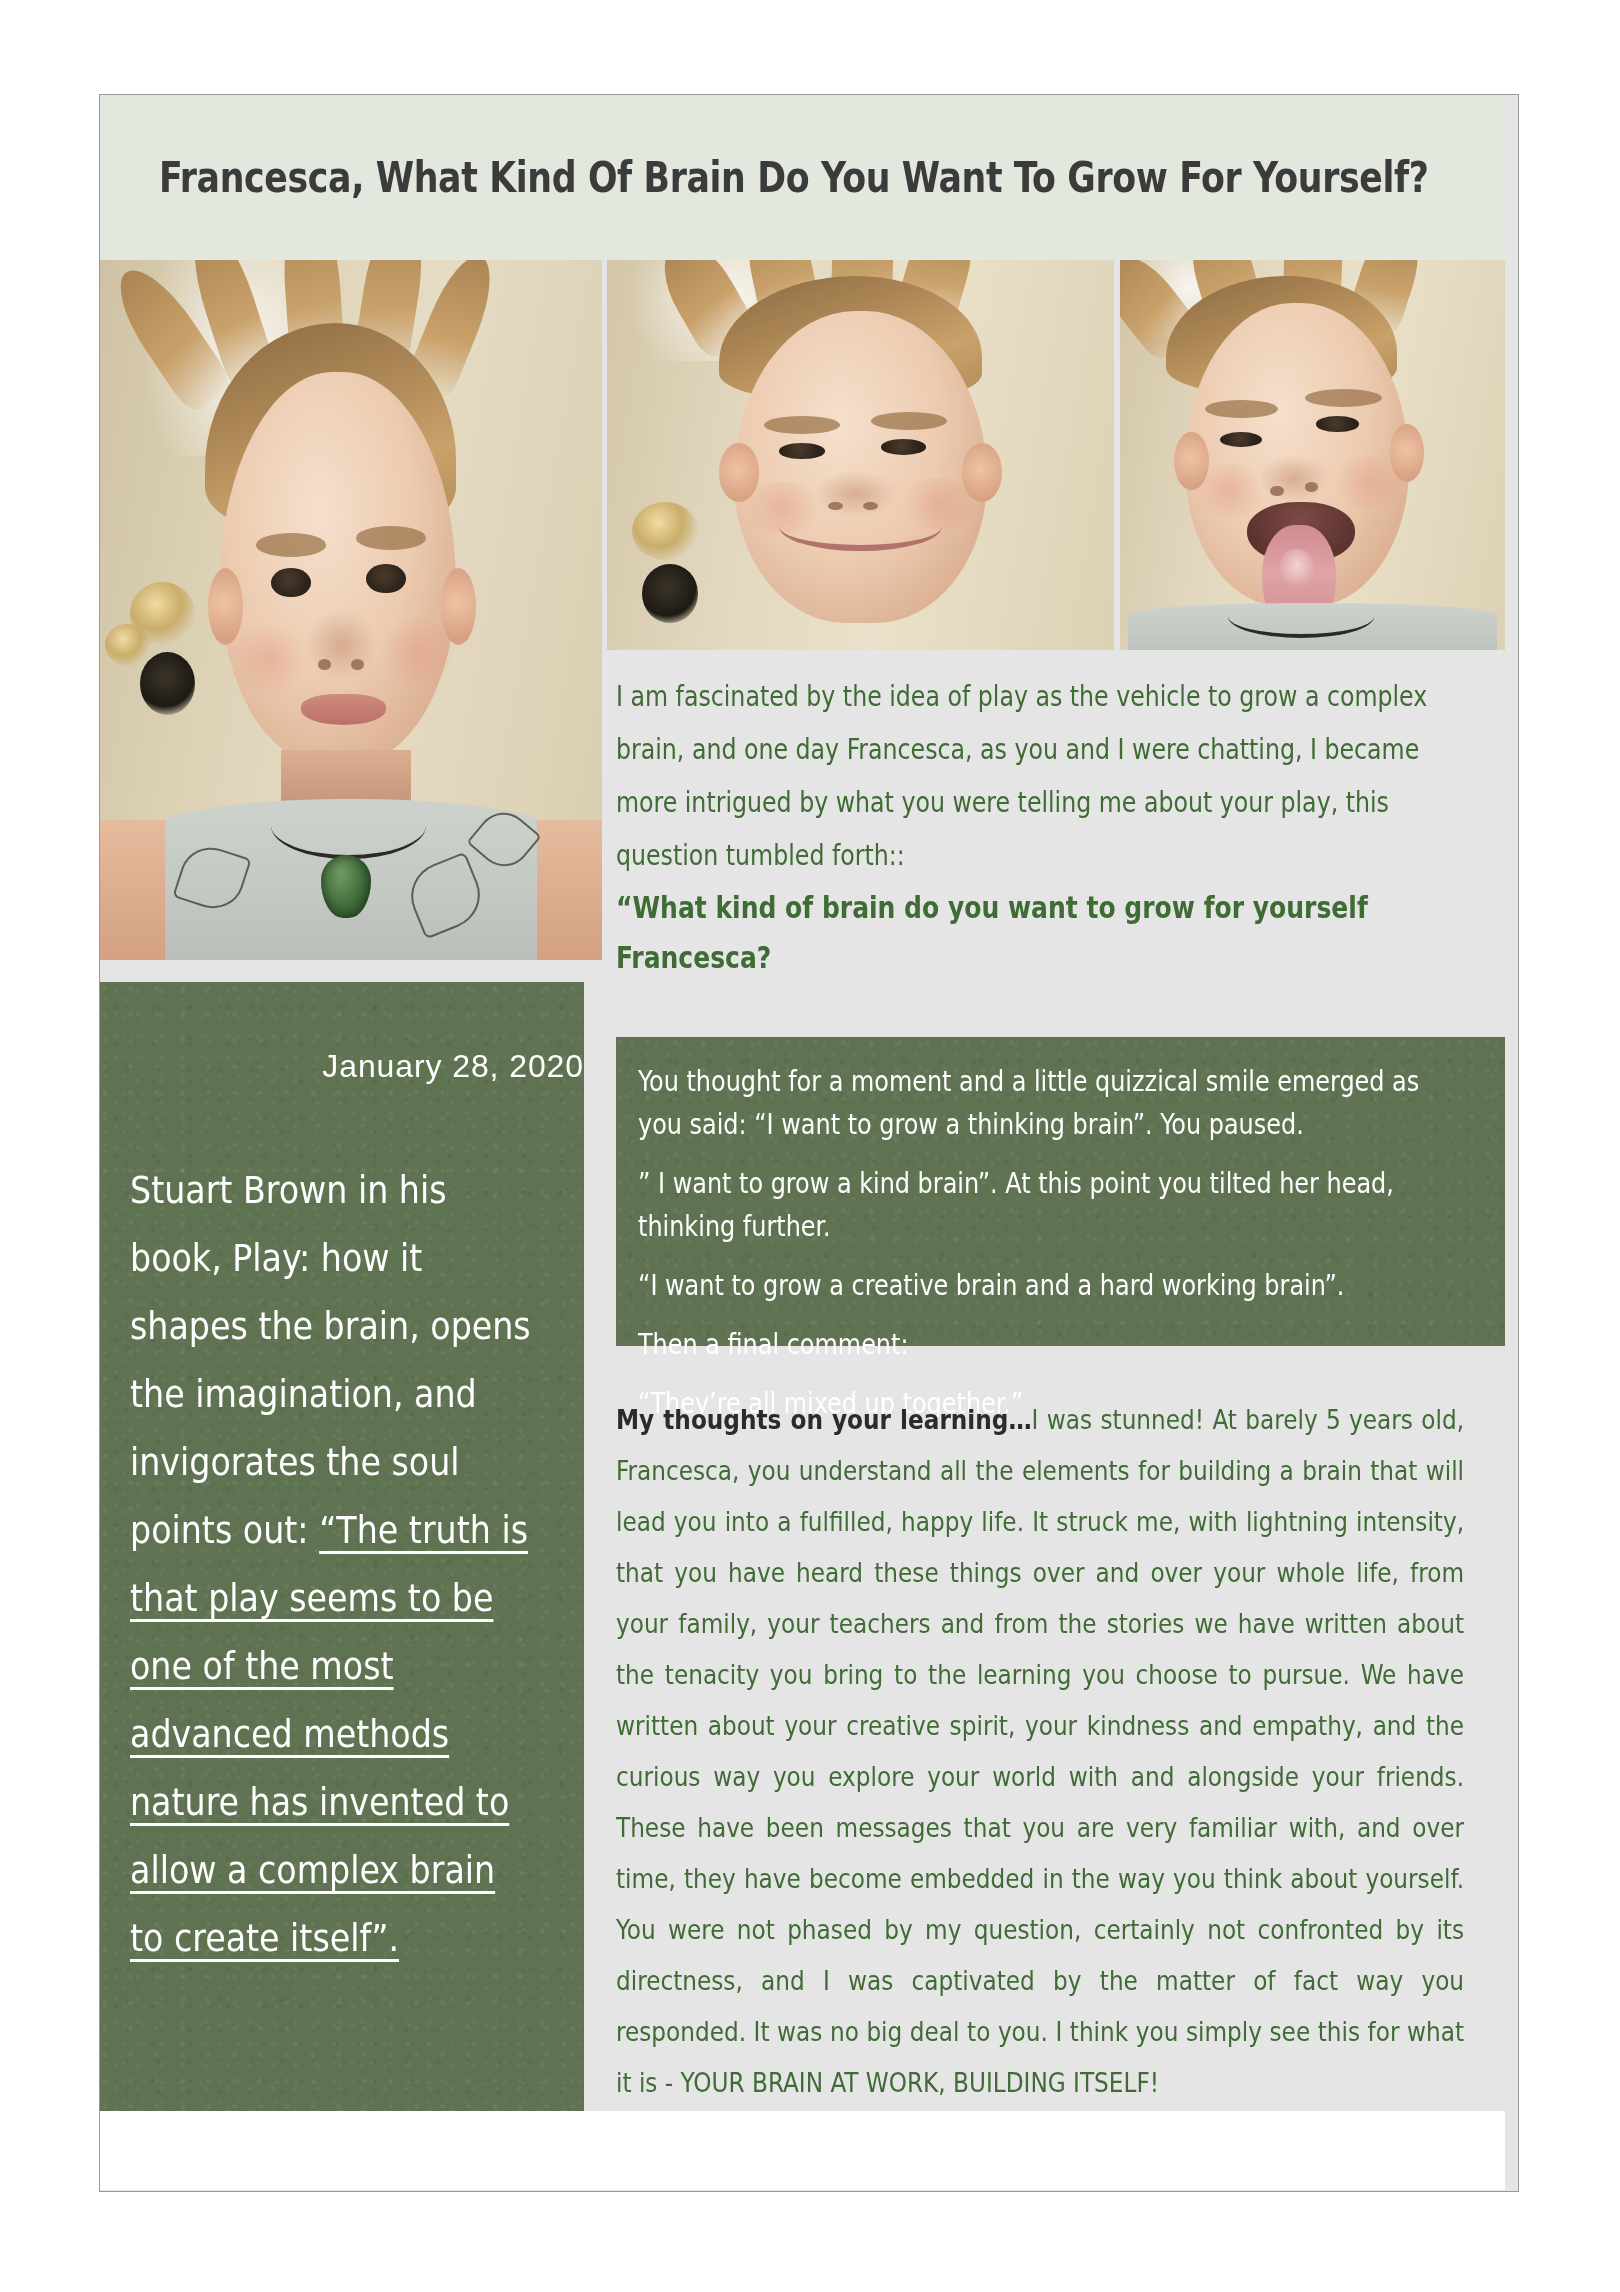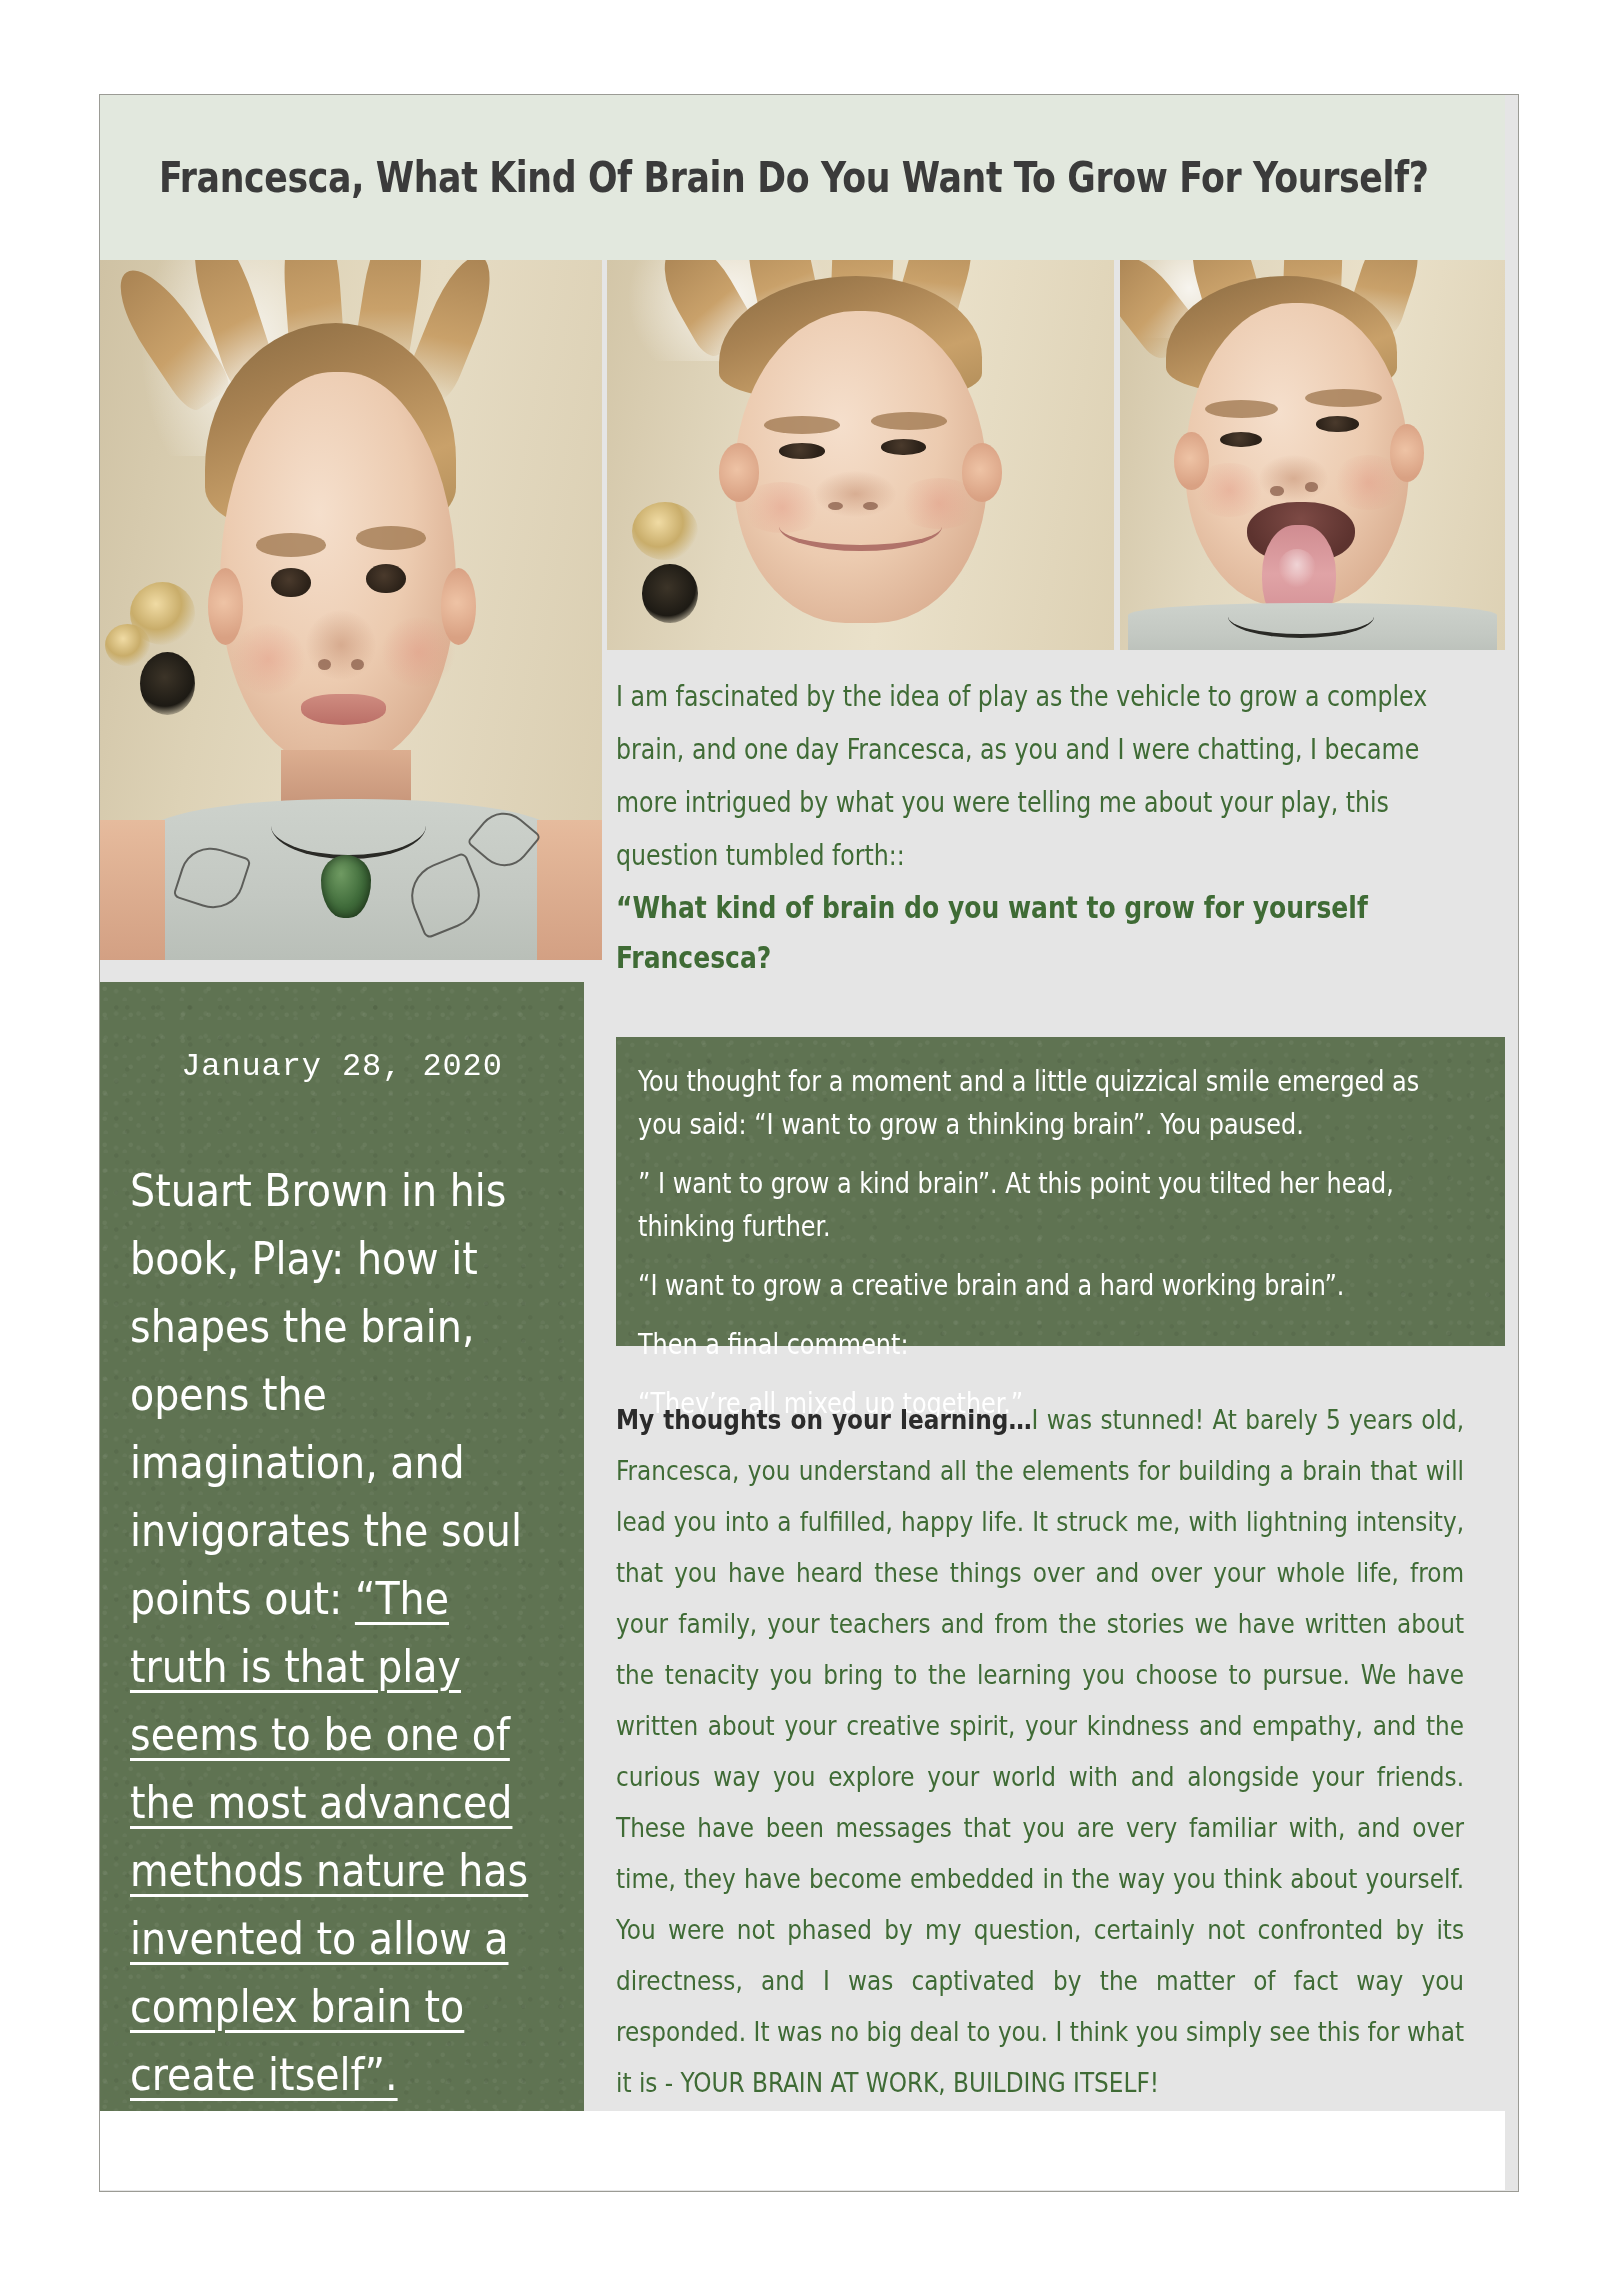--- a/index.html
+++ b/index.html
@@ -280,34 +280,34 @@
       radial-gradient(circle at 72% 41%, rgba(255,255,255,0.045) 0 1.8px, rgba(0,0,0,0) 2.7px),
       radial-gradient(circle at 88% 82%, rgba(0,0,0,0.055) 0 1.8px, rgba(0,0,0,0) 2.7px),
       radial-gradient(circle at 30% 93%, rgba(255,255,255,0.04) 0 1.8px, rgba(0,0,0,0) 2.7px);
     background-size: 26px 26px, 37px 37px, 22.4px 22.4px, 31px 31px, 19px 19px;
     box-sizing: border-box;
   }
   #sidebar-date {
     position: absolute;
     left: 0; right: 0;
     top: 66px;
-    text-align: center;
+    text-align: right;
     color: #ffffff;
-    font-family: Liberation Mono, monospace;
+    font-family: Liberation Sans, sans-serif;
     font-size: 32px;
     letter-spacing: 0.9px;
   }
   #sidebar-quote {
     position: absolute;
     left: 30px;
     top: 175px;
     width: 407px;
     color: #ffffff;
     font-family: "DejaVu Sans Condensed", "Liberation Sans Narrow", "Liberation Sans", sans-serif;
-    font-size: 44px;
+    font-size: 37px;
     line-height: 68px;
   }
   #sidebar-quote .underlined {
     text-decoration: underline;
     text-underline-offset: 8px;
     text-decoration-thickness: 2.7px;
   }
 
   
   #footer-blank {

